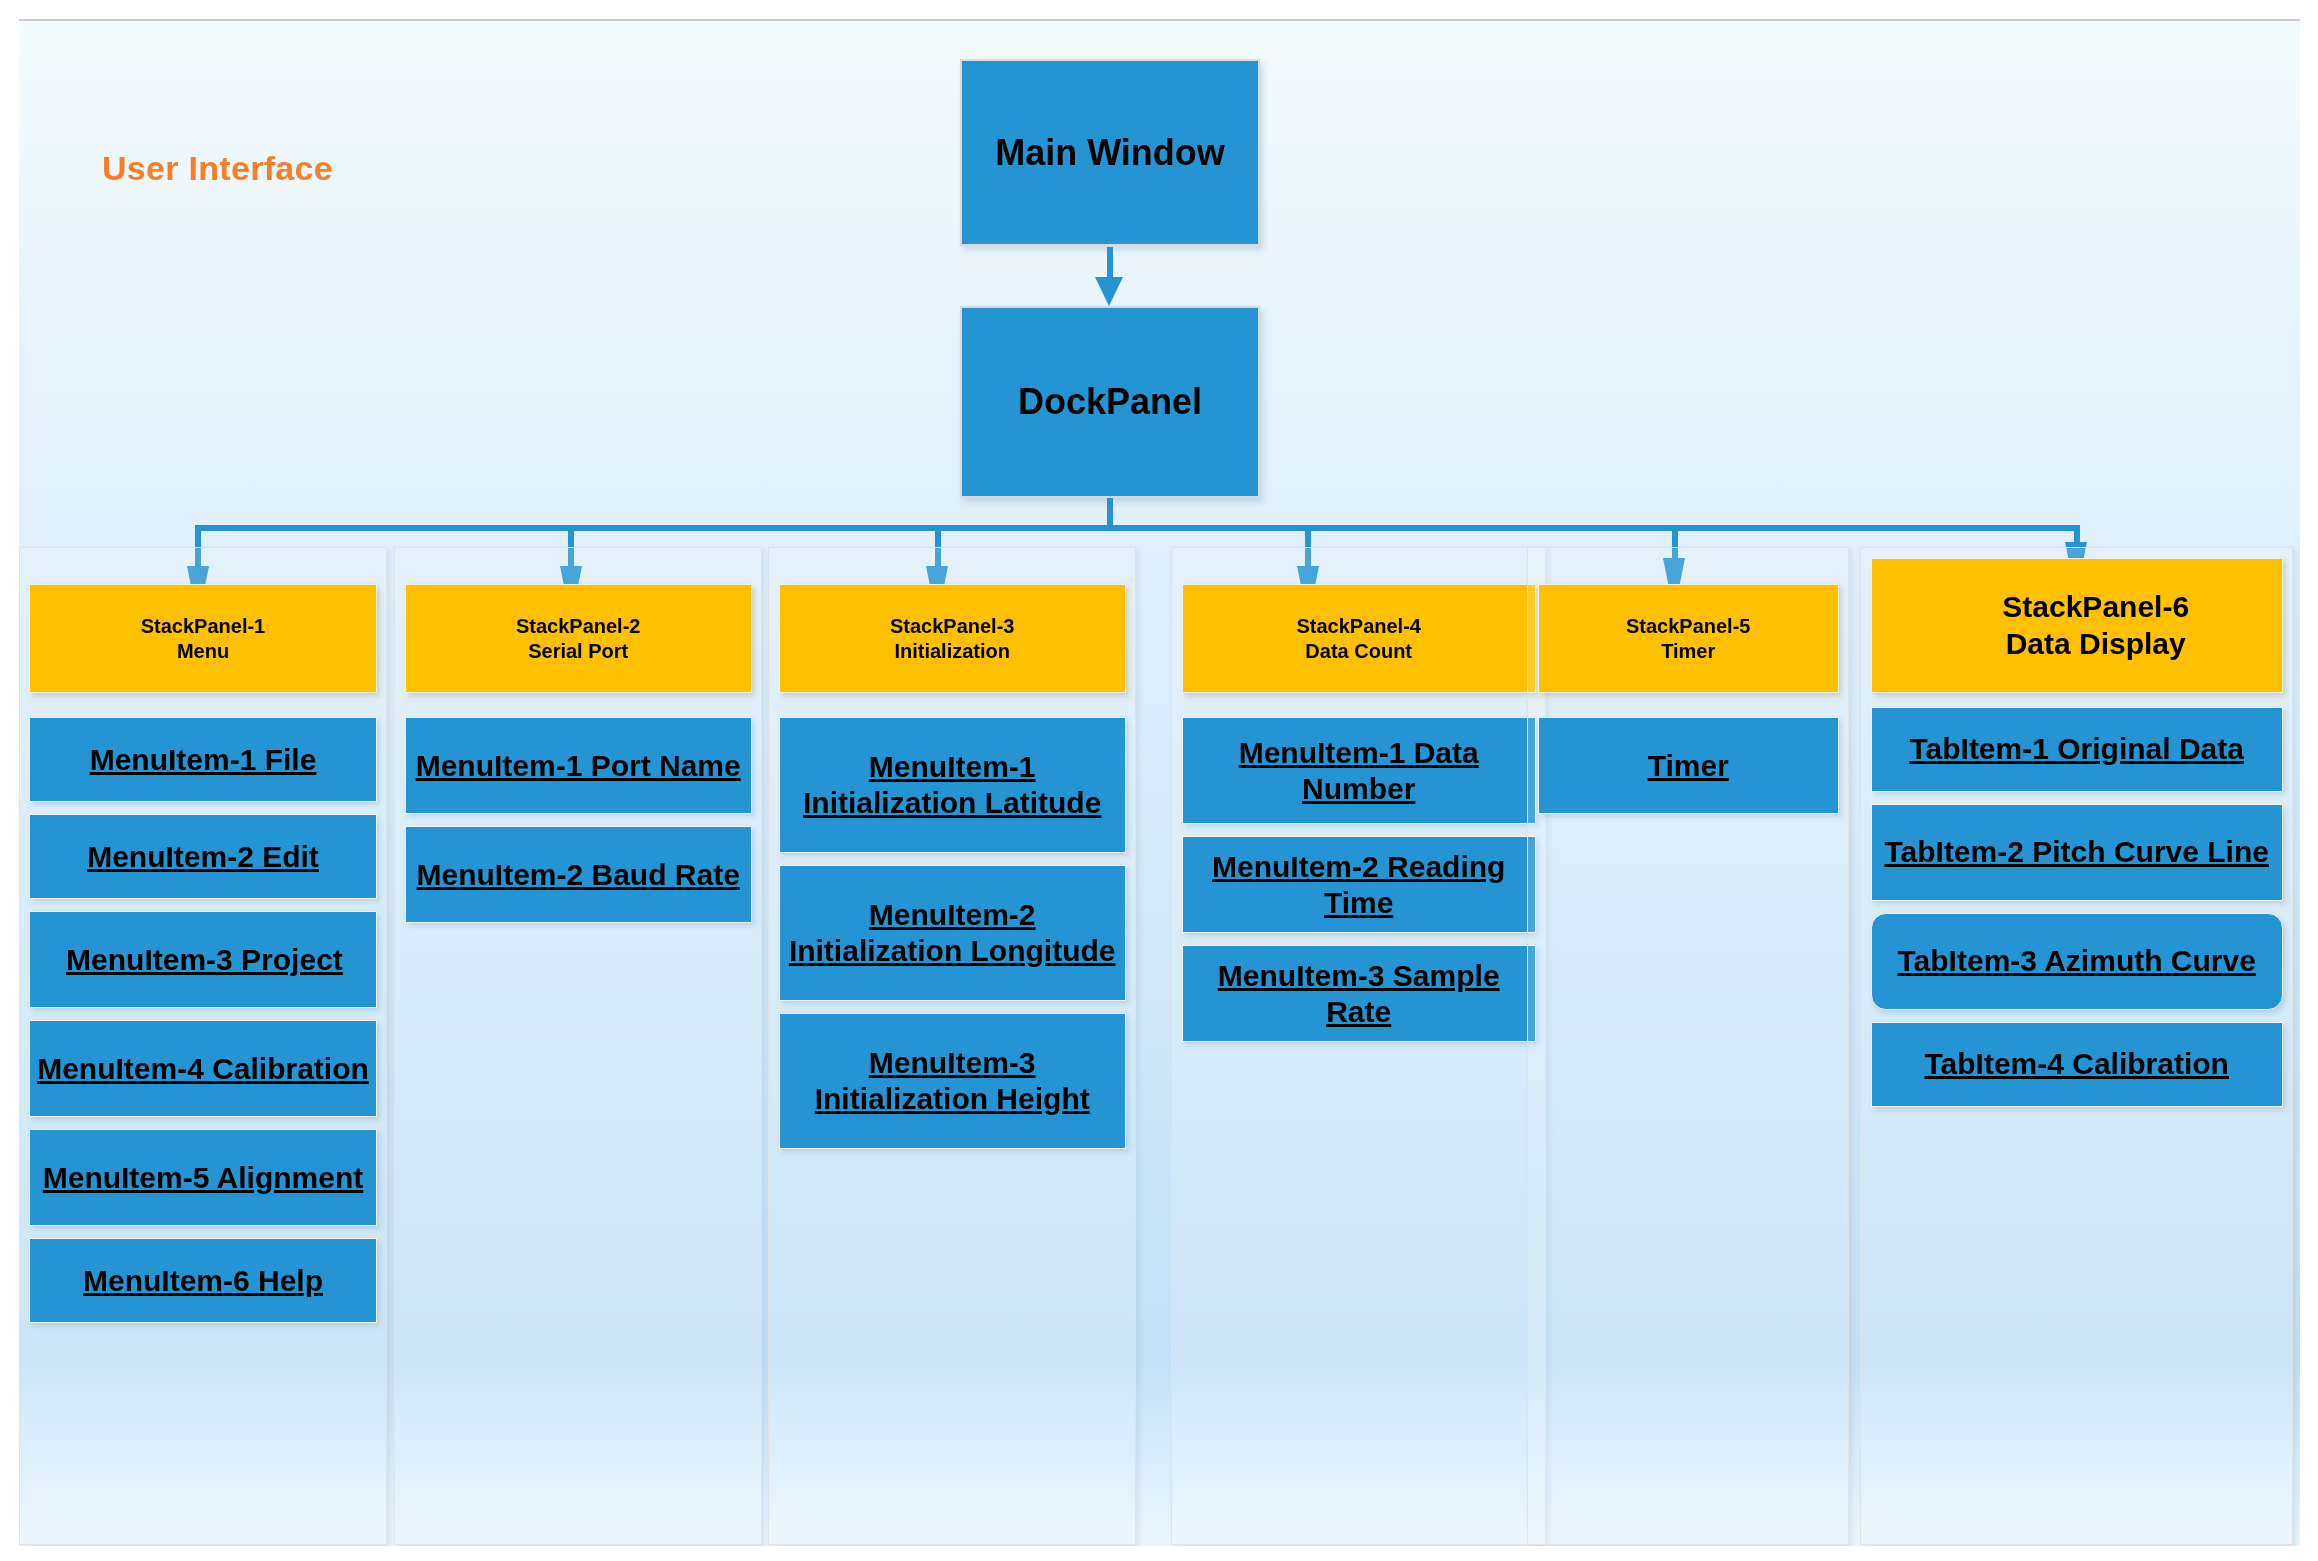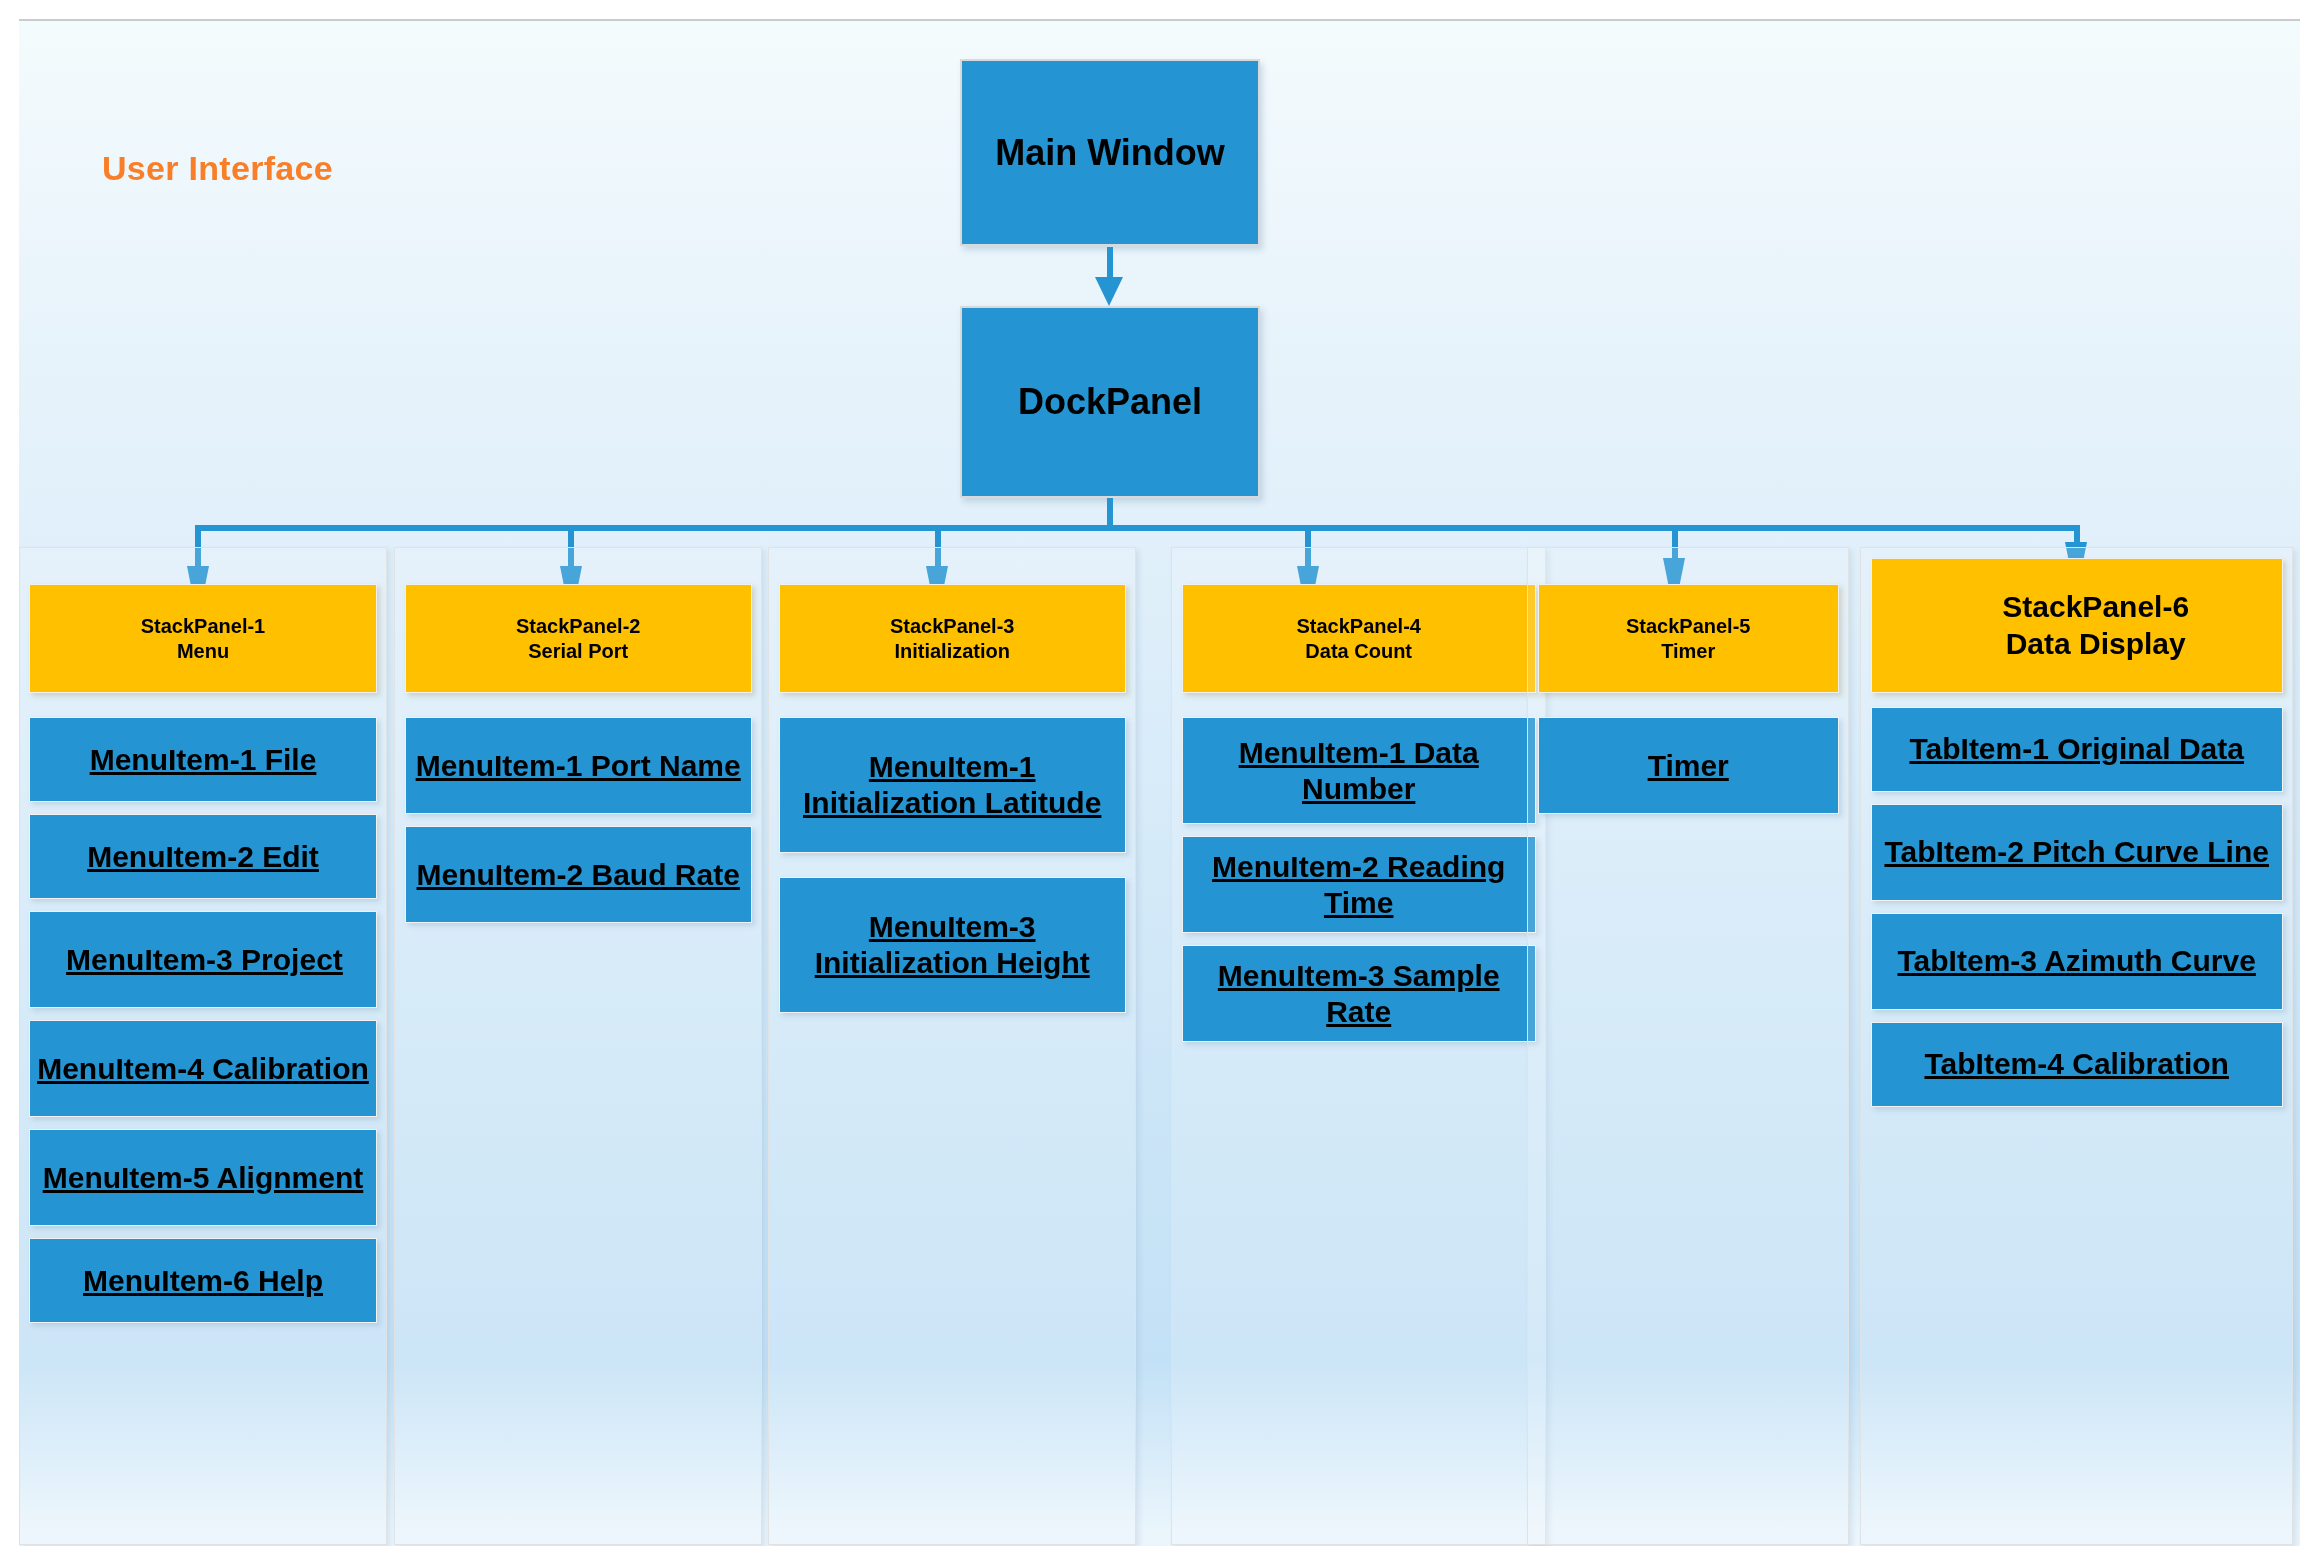--- a/index.html
+++ b/index.html
@@ -167,20 +167,23 @@
         <div class="col-inner">
           <div class="header">
             <span>StackPanel-3</span>
             <span>Initialization</span>
           </div>
           <div class="gap" style="height: 24px;"></div>
           <div class="item" style="height: 136px;">
             <span>MenuItem-1 Initialization Latitude</span>
           </div>
           <div class="gap"></div>
+          <div class="item" style="height: 136px;">
+            <span>MenuItem-2 Initialization Longitude</span>
+          </div>
           <div class="gap"></div>
           <div class="item" style="height: 136px;">
             <span>MenuItem-3 Initialization Height</span>
           </div>
         </div>
       </div>
       <div class="col" style="left: 1131px; width: 375px; margin-left: 28px;">
         <div class="col-inner">
           <div class="header">
             <span>StackPanel-4</span>
@@ -220,21 +223,21 @@
           </div>
           <div class="gap" style="height: 13.6px;"></div>
           <div class="item" style="height: 85px;">
             <span>TabItem-1 Original Data</span>
           </div>
           <div class="gap"></div>
           <div class="item" style="height: 97px;">
             <span>TabItem-2 Pitch Curve Line</span>
           </div>
           <div class="gap"></div>
-          <div class="item" style="height: 97px;">
+          <div class="item" style="height: 97px; border-radius: 15px;">
             <span>TabItem-3 Azimuth Curve</span>
           </div>
           <div class="gap"></div>
           <div class="item" style="height: 85px;">
             <span>TabItem-4 Calibration</span>
           </div>
         </div>
       </div>
     </div>
 

